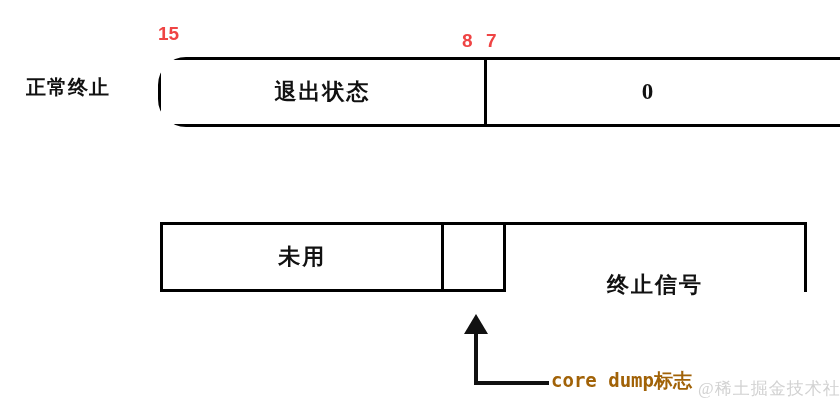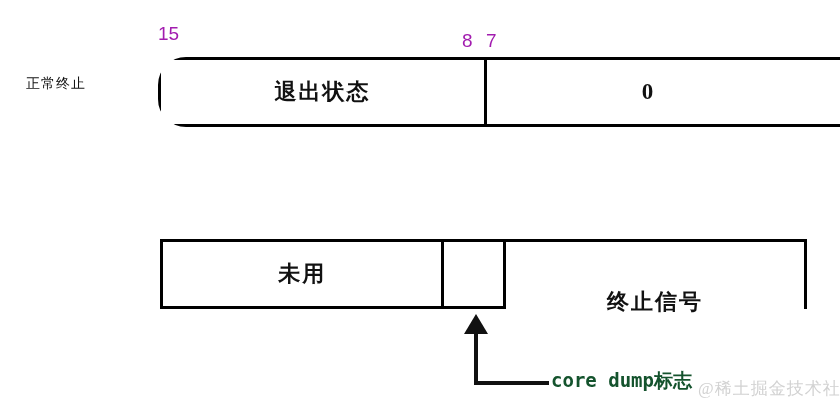--- a/index.html
+++ b/index.html
@@ -13,33 +13,33 @@
     height: 406px;
     background: #ffffff;
     font-family: "Liberation Serif", "DejaVu Serif", serif;
     overflow: hidden;
   }
 
   
   .bit-label {
     position: absolute;
     font-family: "Liberation Sans", sans-serif;
-    font-weight: normal;
+    font-weight: bold;
     font-size: 19px;
-    color: #a21caf;
+    color: #ef4444;
     line-height: 1;
     white-space: nowrap;
   }
 
   
   .row-label {
     position: absolute;
     font-family: "Liberation Serif", "DejaVu Serif", serif;
-    font-weight: normal;
-    font-size: 14px;
+    font-weight: bold;
+    font-size: 20px;
     letter-spacing: 1px;
     color: #111111;
     white-space: nowrap;
     line-height: 1;
   }
 
   
   .field-row {
     position: absolute;
     display: flex;
@@ -80,21 +80,21 @@
     top: 0;
     width: 840px;
     height: 406px;
     pointer-events: none;
   }
   .callout-text {
     position: absolute;
     font-family: "DejaVu Sans Mono", "Liberation Mono", monospace;
     font-size: 19px;
     font-weight: bold;
-    color: #14532d;
+    color: #a16207;
     white-space: nowrap;
     line-height: 1;
   }
 
   
   .watermark {
     position: absolute;
     font-family: "Liberation Serif", "DejaVu Serif", serif;
     font-size: 17px;
     letter-spacing: 1px;
@@ -118,21 +118,21 @@
   <div class="field-row" id="field-row-0" style="left: 158px; top: 57px; width: 761px; height: 70px; border-radius: 28px;">
     <div class="cell" id="r0c0" style="width: 326px;">
       <span class="cell-text">退出状态</span>
     </div>
     <div class="cell" id="r0c1" style="width: 321px;">
       <span class="cell-text numeric">0</span>
     </div>
   </div>
 
 
-  <div class="field-row" id="field-row-1" style="left: 160px; top: 239px; width: 647px; height: 70px;">
+  <div class="field-row" id="field-row-1" style="left: 160px; top: 222px; width: 647px; height: 70px;">
     <div class="cell" id="r1c0" style="width: 284px;">
       <span class="cell-text">未用</span>
     </div>
     <div class="cell" id="r1c1" style="width: 62px;">
       <span class="cell-text"></span>
     </div>
     <div class="cell" id="r1c2" style="width: 301px; margin-top: 28px;">
       <span class="cell-text">终止信号</span>
     </div>
   </div>

